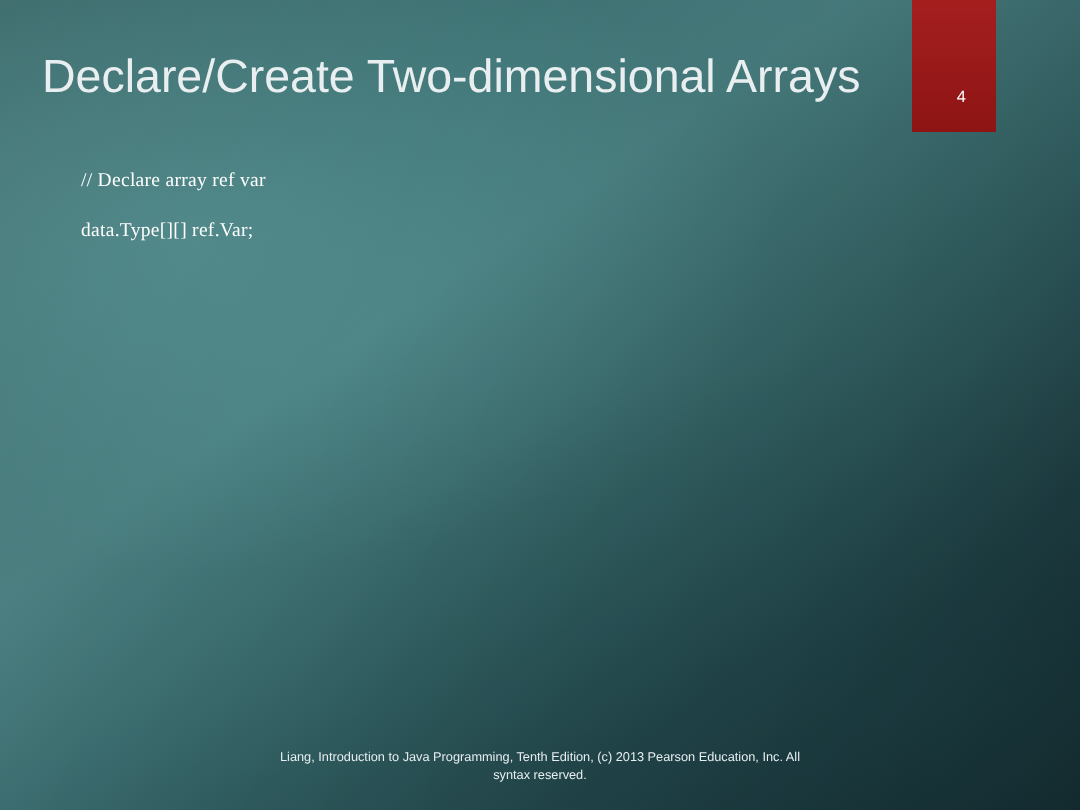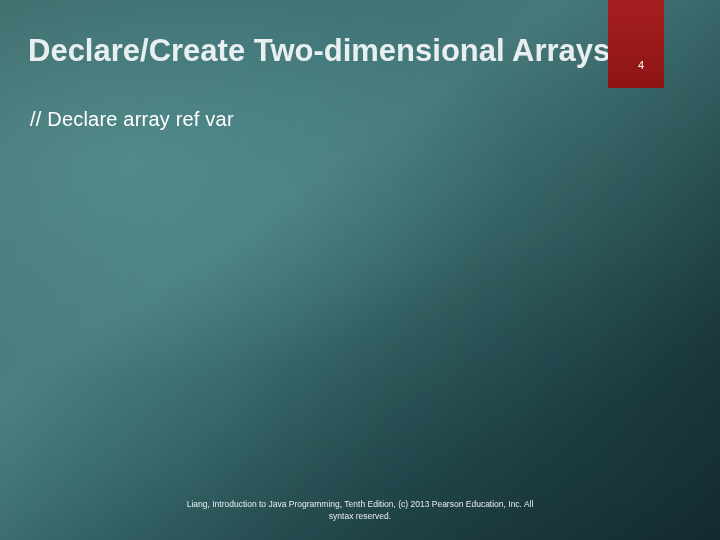--- a/index.html
+++ b/index.html
@@ -49,39 +49,40 @@
     font-family: "Liberation Sans", sans-serif;
   }
   .title {
     position: absolute;
     left: 28px;
     top: 32px;
     width: 600px;
     color: #e9eff0;
     font-size: 31px;
     line-height: 38px;
-    font-weight: bold;
+    font-weight: normal;
     letter-spacing: 0px;
     z-index: 2;
     font-family: "Liberation Sans", sans-serif;
   }
   .body {
     position: absolute;
     left: 30px;
     top: 110px;
     width: 660px;
     z-index: 2;
   }
   .code-line {
     color: #ffffff;
-    font-family: Liberation Sans, sans-serif;
-    font-size: 20px;
+    font-family: Liberation Serif, serif;
+    font-size: 13px;
     line-height: 19px;
     letter-spacing: 0.2px;
     white-space: pre;
+    margin-left: 24px;
   }
   .gap-sm { height: 14px; }
   .gap-md { height: 42px; }
   .gap-lg { height: 43px; }
   .footer {
     position: absolute;
     left: 0;
     right: 0;
     bottom: 18px;
     text-align: center;
@@ -103,20 +104,21 @@
   <div class="page-badge"></div>
   <div class="page-number">4</div>
 
   <div class="title">Declare/Create Two-dimensional Arrays</div>
 
   <div class="body">
 
     <div class="code-block">
       <div class="code-line">// Declare array ref var</div>
       <div class="gap-sm"></div>
+      <div class="code-line">data.Type[][] ref.Var;</div>
     </div>
 
     <div class="gap-md"></div>
 
 
     <div class="gap-lg"></div>
 
     <div class="code-block">
       <div class="gap-sm"></div>
     </div>

